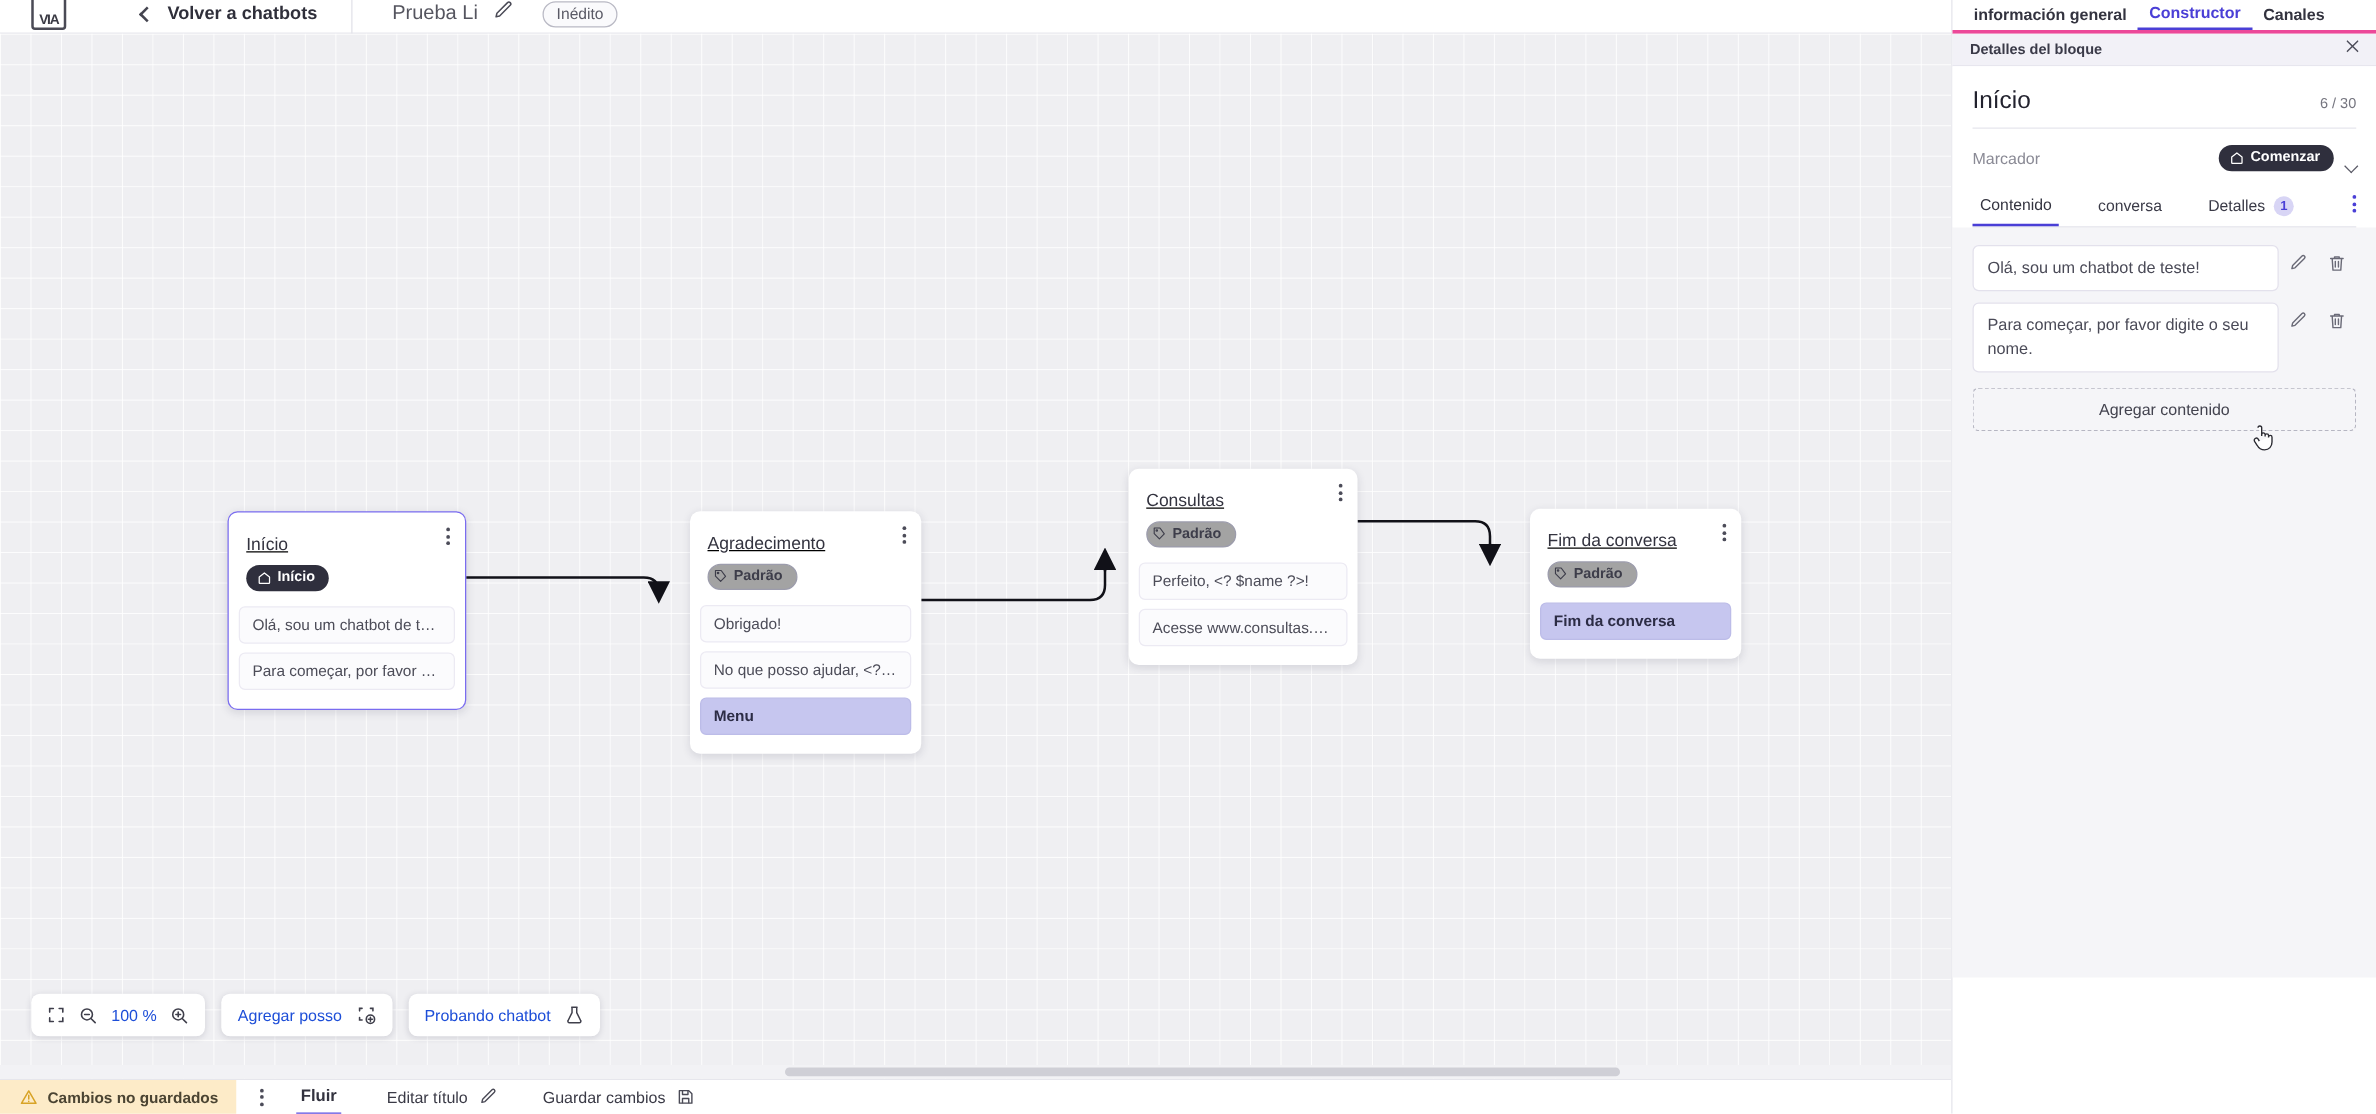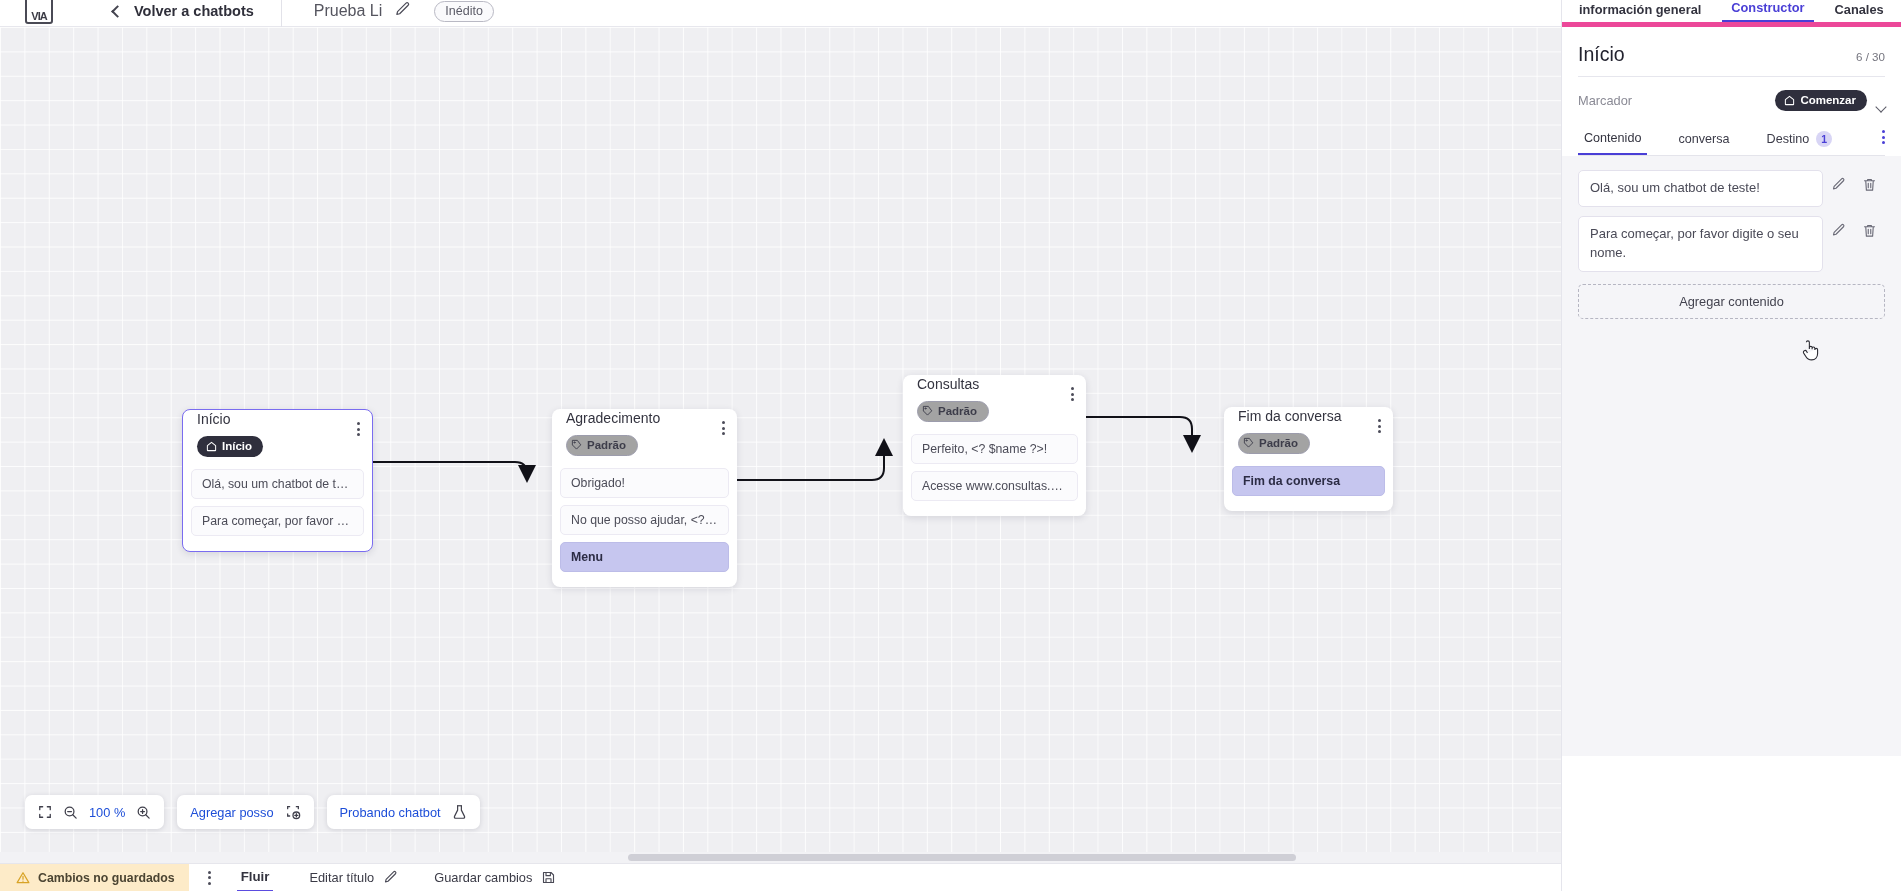--- a/index.html
+++ b/index.html
@@ -61,21 +61,21 @@
   }
   .edges { position: absolute; left: 0; top: 0; width: 1561px; height: 836px; }
 
   
   .node {
     position: absolute; background: #ffffff; border-radius: 8px;
     box-shadow: 0 2px 7px rgba(40,40,70,.13);
     padding: 0; overflow: visible;
   }
   .node.sel { border: 1.6px solid #7a6cf0; }
-  .node-head { padding: 1px 14px 0 14px; position: relative; }
+  .node-head { padding: 17px 14px 0 14px; position: relative; text-decoration: underline; }
   .node-title { font-size: 14px; color: #33333f; font-weight: 400; }
   .kebab {
     position: absolute; right: 12px; top: 12px;
     display: flex; flex-direction: column; gap: 2.5px; align-items: center;
     cursor: pointer;
   }
   .kebab i { width: 3px; height: 3px; border-radius: 50%; background: #4c4c59; display:block; }
   .badge-row { padding: 9px 14px 12px 14px; }
   .badge-dark {
     display: inline-flex; align-items: center; gap: 5px;
@@ -142,22 +142,22 @@
     margin-left: 36px; display: flex; align-items: center; gap: 9px;
     font-size: 12.8px; color: #3a3a46; cursor: pointer;
   }
 
   
   .rpanel {
     position: absolute; right: 0; top: 0; width: 340px; height: 891px;
     background: #ffffff; border-left: 1px solid #e5e5ec;
   }
   .rtabs {
-    height: 27px; display: flex; align-items: flex-end; gap: 12px;
-    padding-left: 8px; border-bottom: 5px solid #ec4899;
+    height: 27px; display: flex; align-items: flex-end; gap: 0;
+    padding-left: 8px; border-bottom: 3px solid #ec4899;
   }
   .rtab {
     font-size: 12.8px; color: #33333f; font-weight: 700;
     padding: 0 9px 5px 9px; cursor: pointer; white-space: nowrap;
   }
   .rtab.active { color: #4a3fd6; border-bottom: 2.5px solid #4a3fd6; }
   .panel-sub {
     height: 26px; background: #f2f1f7; display: flex; align-items: center;
     justify-content: space-between; padding: 0 12px 0 14px;
     border-bottom: 1px solid #e7e6ee;
@@ -429,20 +429,28 @@
   </div>
 
   <div class="rpanel">
 
     <div class="rtabs">
       <div class="rtab">información general</div>
       <div class="rtab active">Constructor</div>
       <div class="rtab">Canales</div>
     </div>
 
+    <div class="panel-sub">
+      <span class="t">Detalles del bloque</span>
+      <span class="xbtn">
+        <svg width="14" height="14" viewBox="0 0 24 24" fill="none" stroke="#4e4e5b" stroke-width="2" stroke-linecap="round">
+            <path d="M5 5l14 14M19 5 5 19"></path>
+          </svg>
+      </span>
+    </div>
 
     <div class="panel-body">
       <div class="ph-row">
         <span class="ph-title">Início</span>
         <span class="ph-count">6 / 30</span>
       </div>
       <div class="divider"></div>
 
       <div class="marc-row">
         <span class="marc-lbl">Marcador</span>
@@ -458,21 +466,21 @@
       </div>
 
       <div class="ctabs">
         <div class="ctab active">
           <span>Contenido</span>
         </div>
         <div class="ctab">
           <span>conversa</span>
         </div>
         <div class="ctab">
-          <span>Destino</span>
+          <span>Detalles</span>
           <span class="cbadge">1</span>
         </div>
         <div class="pkebab">
             <i></i>
             <i></i>
             <i></i>
           </div>
       </div>
     </div>
 

